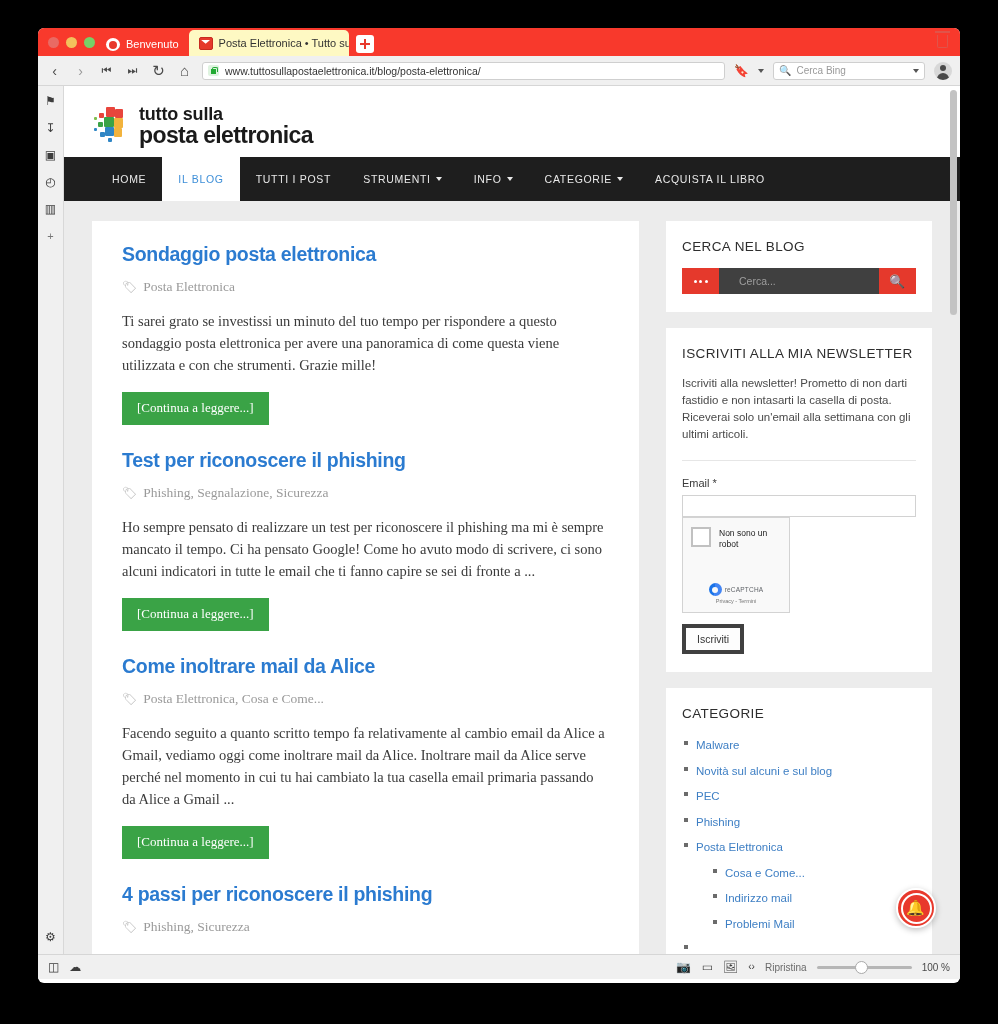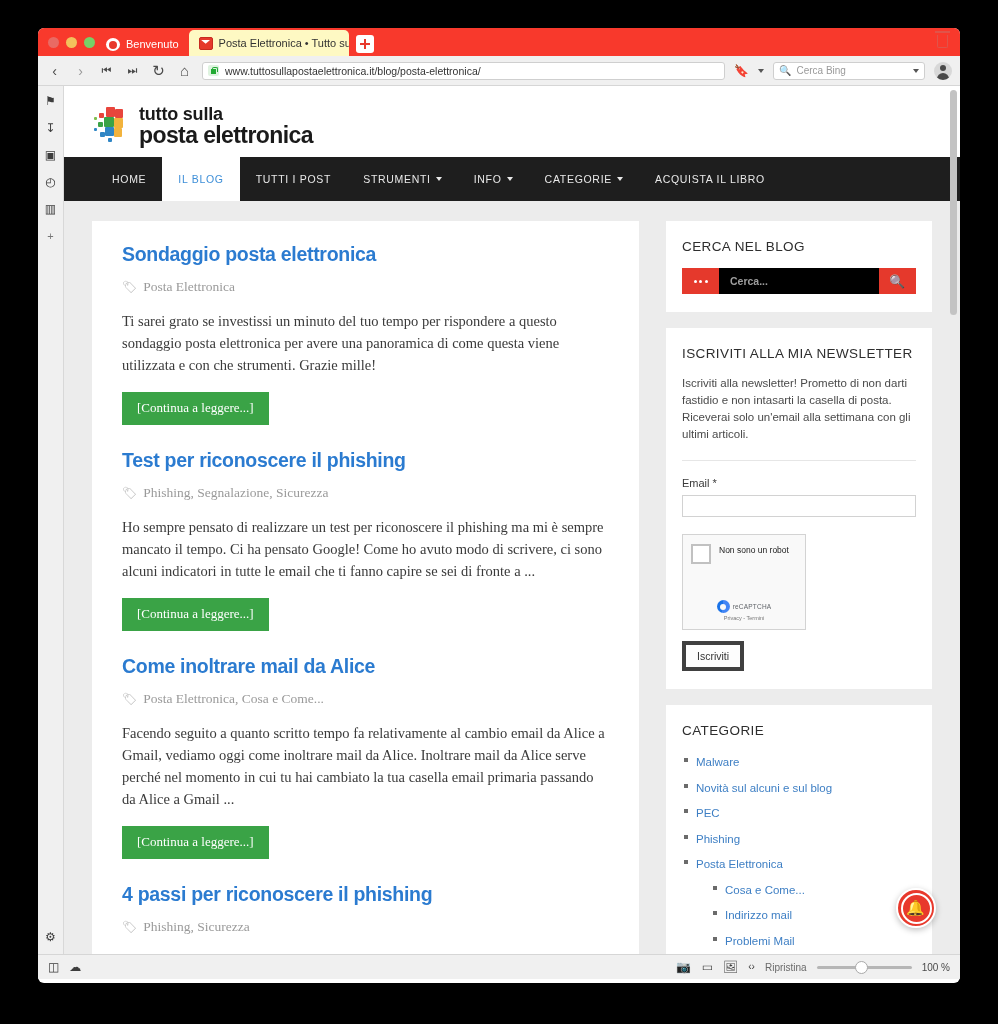--- a/index.html
+++ b/index.html
@@ -189,37 +189,37 @@
     font-size: 13.5px; letter-spacing: .4px; color: #2e2e2e; margin-bottom: 14px;
     font-weight: 400;
   }
   .searchform { display: flex; height: 26px; }
   .sf-left {
     width: 37px; background: #e5392c; display: flex; align-items: center;
     justify-content: center; gap: 2.5px;
   }
   .sf-left i { width: 3px; height: 3px; background: #fff; border-radius: 50%; display:block; }
   .sf-input {
-    flex: 1; background: #000000; border: none; font-size: 10.5px; color: #9e9e9e;
-    padding-left: 11px; display: flex; align-items: center; font-weight: bold;
+    flex: 1; background: #404040; border: none; font-size: 10.5px; color: #9e9e9e;
+    padding-left: 20px; display: flex; align-items: center;
   }
   .sf-btn {
     width: 37px; background: #e5392c; display: flex; align-items: center;
     justify-content: center; color: #fff; font-size: 13px;
   }
 
   .nl-text {
     font-size: 11.5px; line-height: 1.48; color: #4a4a4a; margin-bottom: 17px;
   }
   .hr { height: 1px; background: #e6e6e6; margin: 0 0 16px 0; }
   .field-label { font-size: 11px; color: #3a3a3a; margin-bottom: 6px; }
   .field-input { height: 22px; border: 1px solid #d2d2d2; background: #fff; width: 100%; }
 
   .recap {
-    margin-top: 17px; width: 124px; height: 96px; border: 1px solid #d3d3d3;
+    width: 108px; height: 96px; border: 1px solid #d3d3d3;
     background: #f9f9f9; padding: 9px 8px; position: relative;
   }
   .recap-row { display: flex; align-items: flex-start; gap: 8px; }
   .recap-box { width: 20px; height: 20px; background: #fff; border: 2px solid #c1c1c1; flex: 0 0 20px; }
   .recap-label { font-size: 8.5px; line-height: 1.25; color: #222; padding-top: 1px; }
   .recap-brand { position: absolute; left: 0; right: 0; bottom: 8px; text-align: center; }
   .recap-logo { display: flex; align-items: center; justify-content: center; gap: 3px; }
   .rl-mark {
     width: 13px; height: 13px; border-radius: 50%;
     background: conic-gradient(#4285f4 0 55%, #1a73e8 55% 100%);

